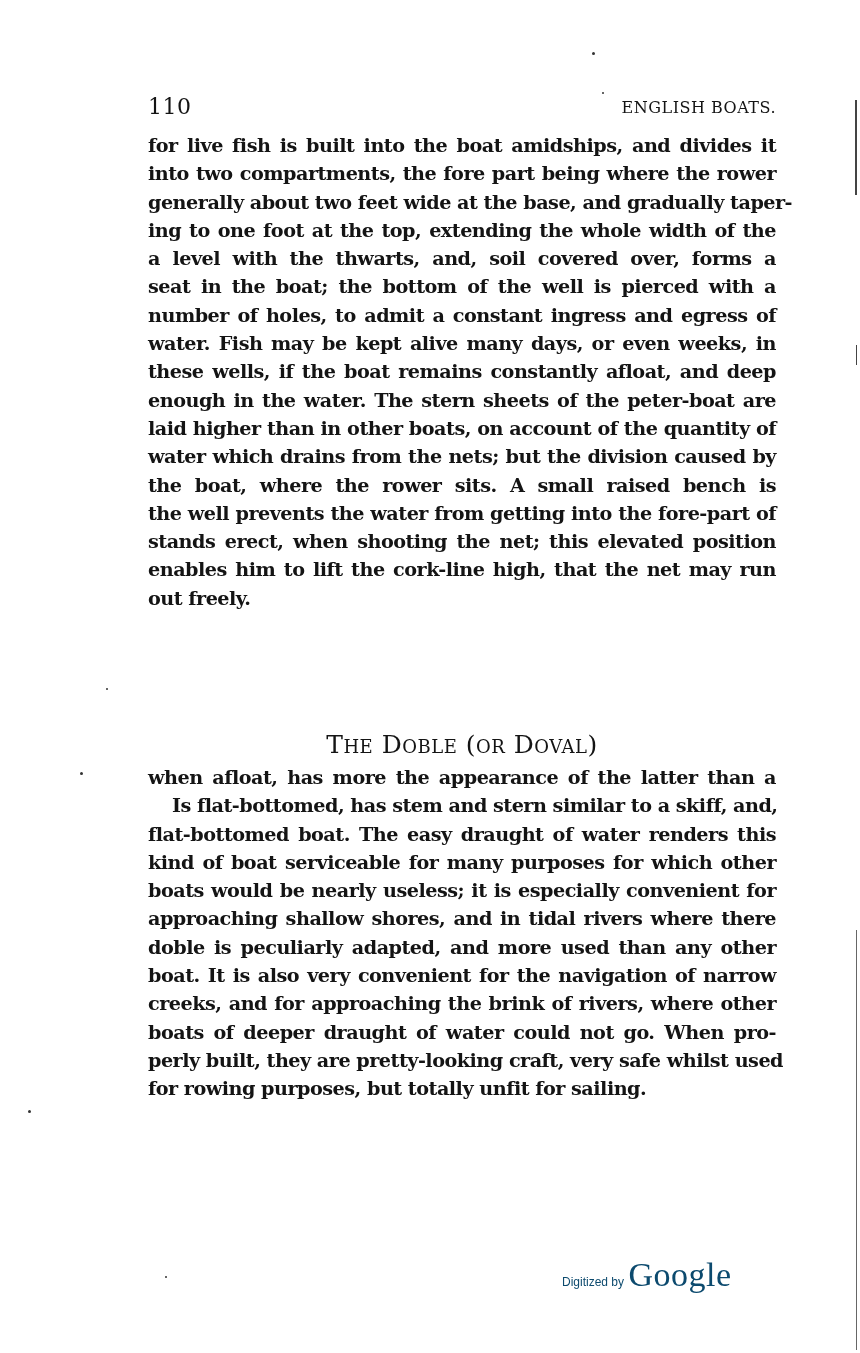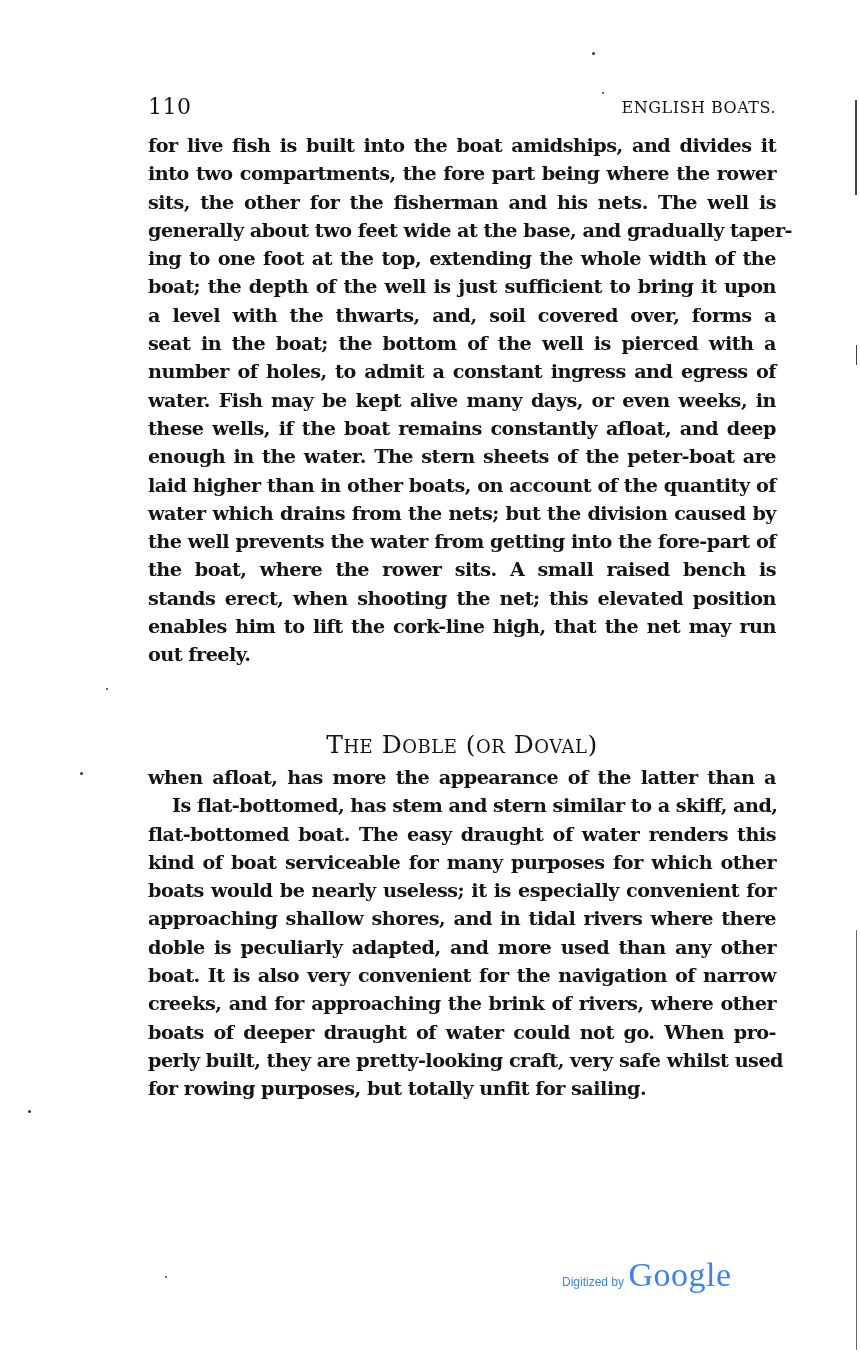--- a/index.html
+++ b/index.html
@@ -17,53 +17,51 @@
     }
     .line.last { text-align-last:left; }
     .line.indent { padding-left:24px; }
     .block-1 { top:132px; }
     .heading {
       position:absolute; top:730px; left:148px; width:628px; text-align:center;
       font-size:25px; font-variant:small-caps; letter-spacing:0.5px;
     }
     .block-2 { top:764px; }
     .watermark {
-      position:absolute; left:562px; top:1256px; color:#3b82f6;
+      position:absolute; left:562px; top:1256px; color:#0c4a6e;
       font-family:"Liberation Sans", sans-serif;
     }
     .watermark .small { font-size:12px; }
     .watermark .big { font-family:"Liberation Serif", serif; font-size:34px; letter-spacing:0.5px; }
     .edge-line { position:absolute; right:3px; width:2px; background:#444; }
     .speck { position:absolute; width:3px; height:3px; background:#333; border-radius:50%; }
   </style>
 </head>
 <body>
 
 <div class="page-header">
   <span class="page-number">110</span>
   <div class="running-head">ENGLISH BOATS.</div>
 </div>
 
 <div class="text-block block-1">
   <div class="line">for live fish is built into the boat amidships, and divides it</div>
   <div class="line">into two compartments, the fore part being where the rower</div>
-  <div class="line">sits, the other for the fisherman and his nets.  The well is</div>
   <div class="line">generally about two feet wide at the base, and gradually taper-</div>
   <div class="line">ing to one foot at the top, extending the whole width of the</div>
-  <div class="line">boat; the depth of the well is just sufficient to bring it upon</div>
   <div class="line">a level with the thwarts, and, soil covered over, forms a</div>
   <div class="line">seat in the boat; the bottom of the well is pierced with a</div>
   <div class="line">number of holes, to admit a constant ingress and egress of</div>
   <div class="line">water.  Fish may be kept alive many days, or even weeks, in</div>
   <div class="line">these wells, if the boat remains constantly afloat, and deep</div>
   <div class="line">enough in the water.  The stern sheets of the peter-boat are</div>
   <div class="line">laid higher than in other boats, on account of the quantity of</div>
   <div class="line">water which drains from the nets; but the division caused by</div>
+  <div class="line">the boat, where the rower sits.  A small raised bench is</div>
   <div class="line">the well prevents the water from getting into the fore-part of</div>
-  <div class="line">the boat, where the rower sits.  A small raised bench is</div>
   <div class="line">stands erect, when shooting the net; this elevated position</div>
   <div class="line">enables him to lift the cork-line high, that the net may run</div>
   <div class="line last">out freely.</div>
 </div>
 
 <div class="heading">The Doble (or Doval)</div>
 
 <div class="text-block block-2">
   <div class="line">when afloat, has more the appearance of the latter than a</div>
   <div class="line indent">Is flat-bottomed, has stem and stern similar to a skiff, and,</div>

